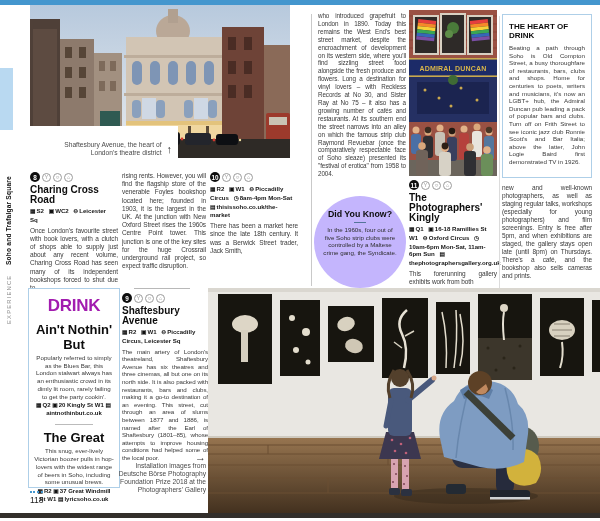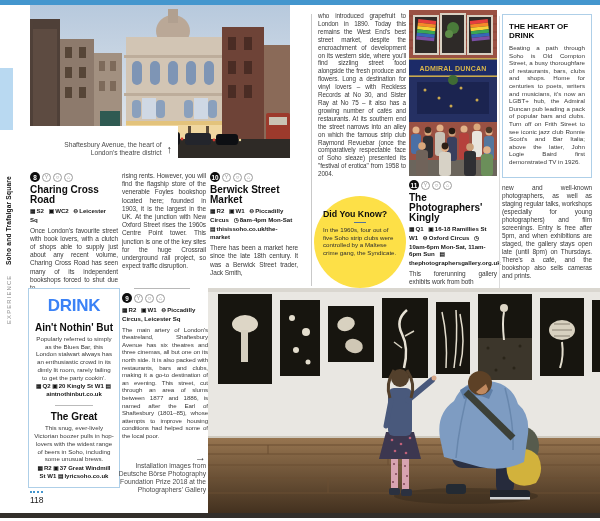--- a/index.html
+++ b/index.html
@@ -27,27 +27,27 @@
   .contact{font-size:6.1px;line-height:7.8px;font-weight:bold;color:#161616;margin:0 0 3px;}
   .contact b{font-weight:bold;margin-right:3px;}
   .ci{display:inline-block;font-size:5.8px;margin-right:1px;color:#101010;}
   .body-txt{font-size:6.5px;line-height:8.2px;text-align:justify;color:#3a3a3a;letter-spacing:-.1px;margin:0;}
   .small-body{font-size:6.2px;line-height:7.6px;}
   
   .vrule{width:1px;background:#c9c9c9;}
   .hdiv{height:1px;background:#b8b8b8;}
   
   .drink-box{border:1px solid #aecfe8;text-align:center;padding:5px 5px;box-sizing:border-box;background:#fff;}
-  .drink-title{font-size:17px;font-weight:800;color:#3b82f6;margin:2px 0 6px;letter-spacing:-.3px;}
-  .venue-name{font-size:10px;font-weight:bold;color:#0d0d0d;margin:2px 0 2px;}
+  .drink-title{font-size:17px;font-weight:800;color:#a21caf;margin:2px 0 6px;letter-spacing:-.3px;}
+  .venue-name{font-size:13px;font-weight:bold;color:#0d0d0d;margin:2px 0 2px;}
   .venue-body{font-size:6.2px;line-height:7.7px;color:#3a3a3a;margin:0;}
   .venue-contact{font-size:6px;line-height:7.6px;font-weight:bold;margin-top:2px;color:#161616;}
   .vdivider{width:38px;height:1px;background:#bbb;margin:7px auto 5px;}
   
-  .dyk{width:92px;height:92px;border-radius:50%;background:#fde047;text-align:left;
+  .dyk{width:92px;height:92px;border-radius:50%;background:#c4b5fd;text-align:center;
        padding:13px 9px;box-sizing:border-box;}
   .dyk-title{font-size:8.8px;font-weight:bold;color:#0d0d0d;}
   .dyk-rule{width:12px;height:1px;background:#54749a;margin:3px auto 3px;}
   .dyk-body{font-size:6.2px;line-height:7.5px;color:#2d2d2d;margin:0;}
   
   .sobox{border:1px solid #aecfe8;padding:7px 6px;box-sizing:border-box;background:#fff;}
   .sobox-title{font-size:8px;font-weight:bold;color:#0d0d0d;margin:0 0 4px;}
   .sobox-body{font-size:6.2px;line-height:7.6px;text-align:justify;color:#3a3a3a;margin:0;}
   
   .cap{font-size:6.7px;line-height:8px;color:#4a4a4a;text-align:right;}
@@ -204,37 +204,37 @@
   </div>
   <div class="abs hdiv" style="left:134px;top:288px;width:56px;"></div>
 
   <div class="abs" style="left:122px;top:293px;width:86px;">
     <div class="icons">
       <span class="num">9</span>
       <span class="amen ic-glass"></span>
       <span class="amen ic-speech"></span>
       <span class="amen ic-bag"></span>
     </div>
+    <div class="etitle">Shaftesbury Avenue</div>
     <p class="contact"><span class="ci">▦</span><b>R2 </b><span class="ci">▣</span><b>W1 </b><span class="ci">⊖</span><b>Piccadilly Circus, Leicester Sq </b></p>
     <p class="body-txt small-body">The main artery of London's theatreland, Shaftesbury Avenue has six theatres and three cinemas, all but one on its north side. It is also packed with restaurants, bars and clubs, making it a go-to destination of an evening. This street, cut through an area of slums between 1877 and 1886, is named after the Earl of Shaftesbury (1801–85), whose attempts to improve housing conditions had helped some of the local poor.</p>
   </div>
 
   <div class="abs" style="left:118px;top:452px;width:88px;">
     <div class="arrow" style="text-align:right;">→</div>
     <div class="cap">Installation images from Deutsche Börse Photography Foundation Prize 2018 at the Photographers' Gallery</div>
   </div>
 
   <div class="abs" style="left:210px;top:172px;width:88px;">
     <div class="icons">
       <span class="num">10</span>
       <span class="amen ic-glass"></span>
       <span class="amen ic-speech"></span>
       <span class="amen ic-bag"></span>
     </div>
-    <div class="etitle">Berwick Street Market</div>
     <p class="contact"><span class="ci">▦</span><b>R2 </b><span class="ci">▣</span><b>W1 </b><span class="ci">⊖</span><b>Piccadilly Circus </b><span class="ci">◷</span><b>8am-4pm Mon-Sat </b><span class="ci">▤</span><b>thisissoho.co.uk/the-market </b></p>
     <p class="body-txt">There has been a market here since the late 18th century. It was a Berwick Street trader, Jack Smith,</p>
   </div>
 
   <div class="abs vrule" style="left:311px;top:14px;height:272px;"></div>
 
   <div class="abs" style="left:318px;top:12px;width:88px;height:182px;overflow:hidden;">
     <p class="body-txt" style="font-size:6.3px;line-height:7.9px;">who introduced grapefruit to London in 1890. Today this remains the West End's best street market, despite the encroachment of development on its western side, where you'll find sizzling street food alongside the fresh produce and flowers. Long a destination for vinyl lovers – with Reckless Records at No 30, and Sister Ray at No 75 – it also has a growing number of cafés and restaurants. At its southern end the street narrows into an alley on which the famous strip club Raymond Revuebar (once the comparatively respectable face of Soho sleaze) presented its "festival of erotica" from 1958 to 2004.</p>
   </div>
 

